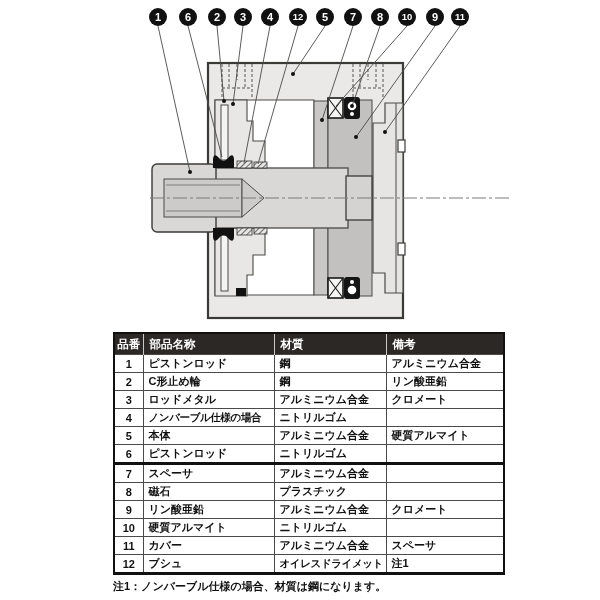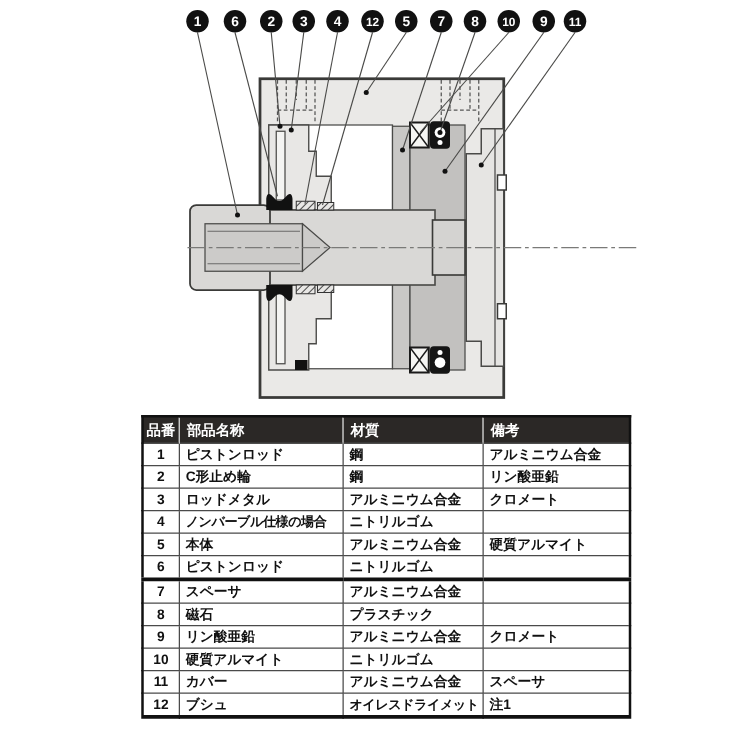--- a/index.html
+++ b/index.html
@@ -244,15 +244,16 @@
             <td>スペーサ</td>
           </tr>
           <tr>
             <td class="num">12</td>
             <td>ブシュ</td>
             <td class="long">オイレスドライメット</td>
             <td>注1</td>
           </tr>
         </tbody>
     </table>
+    <div class="note">注1：ノンバーブル仕様の場合、材質は鋼になります。</div>
   </div>
 
 </div>
 
 </body></html>

